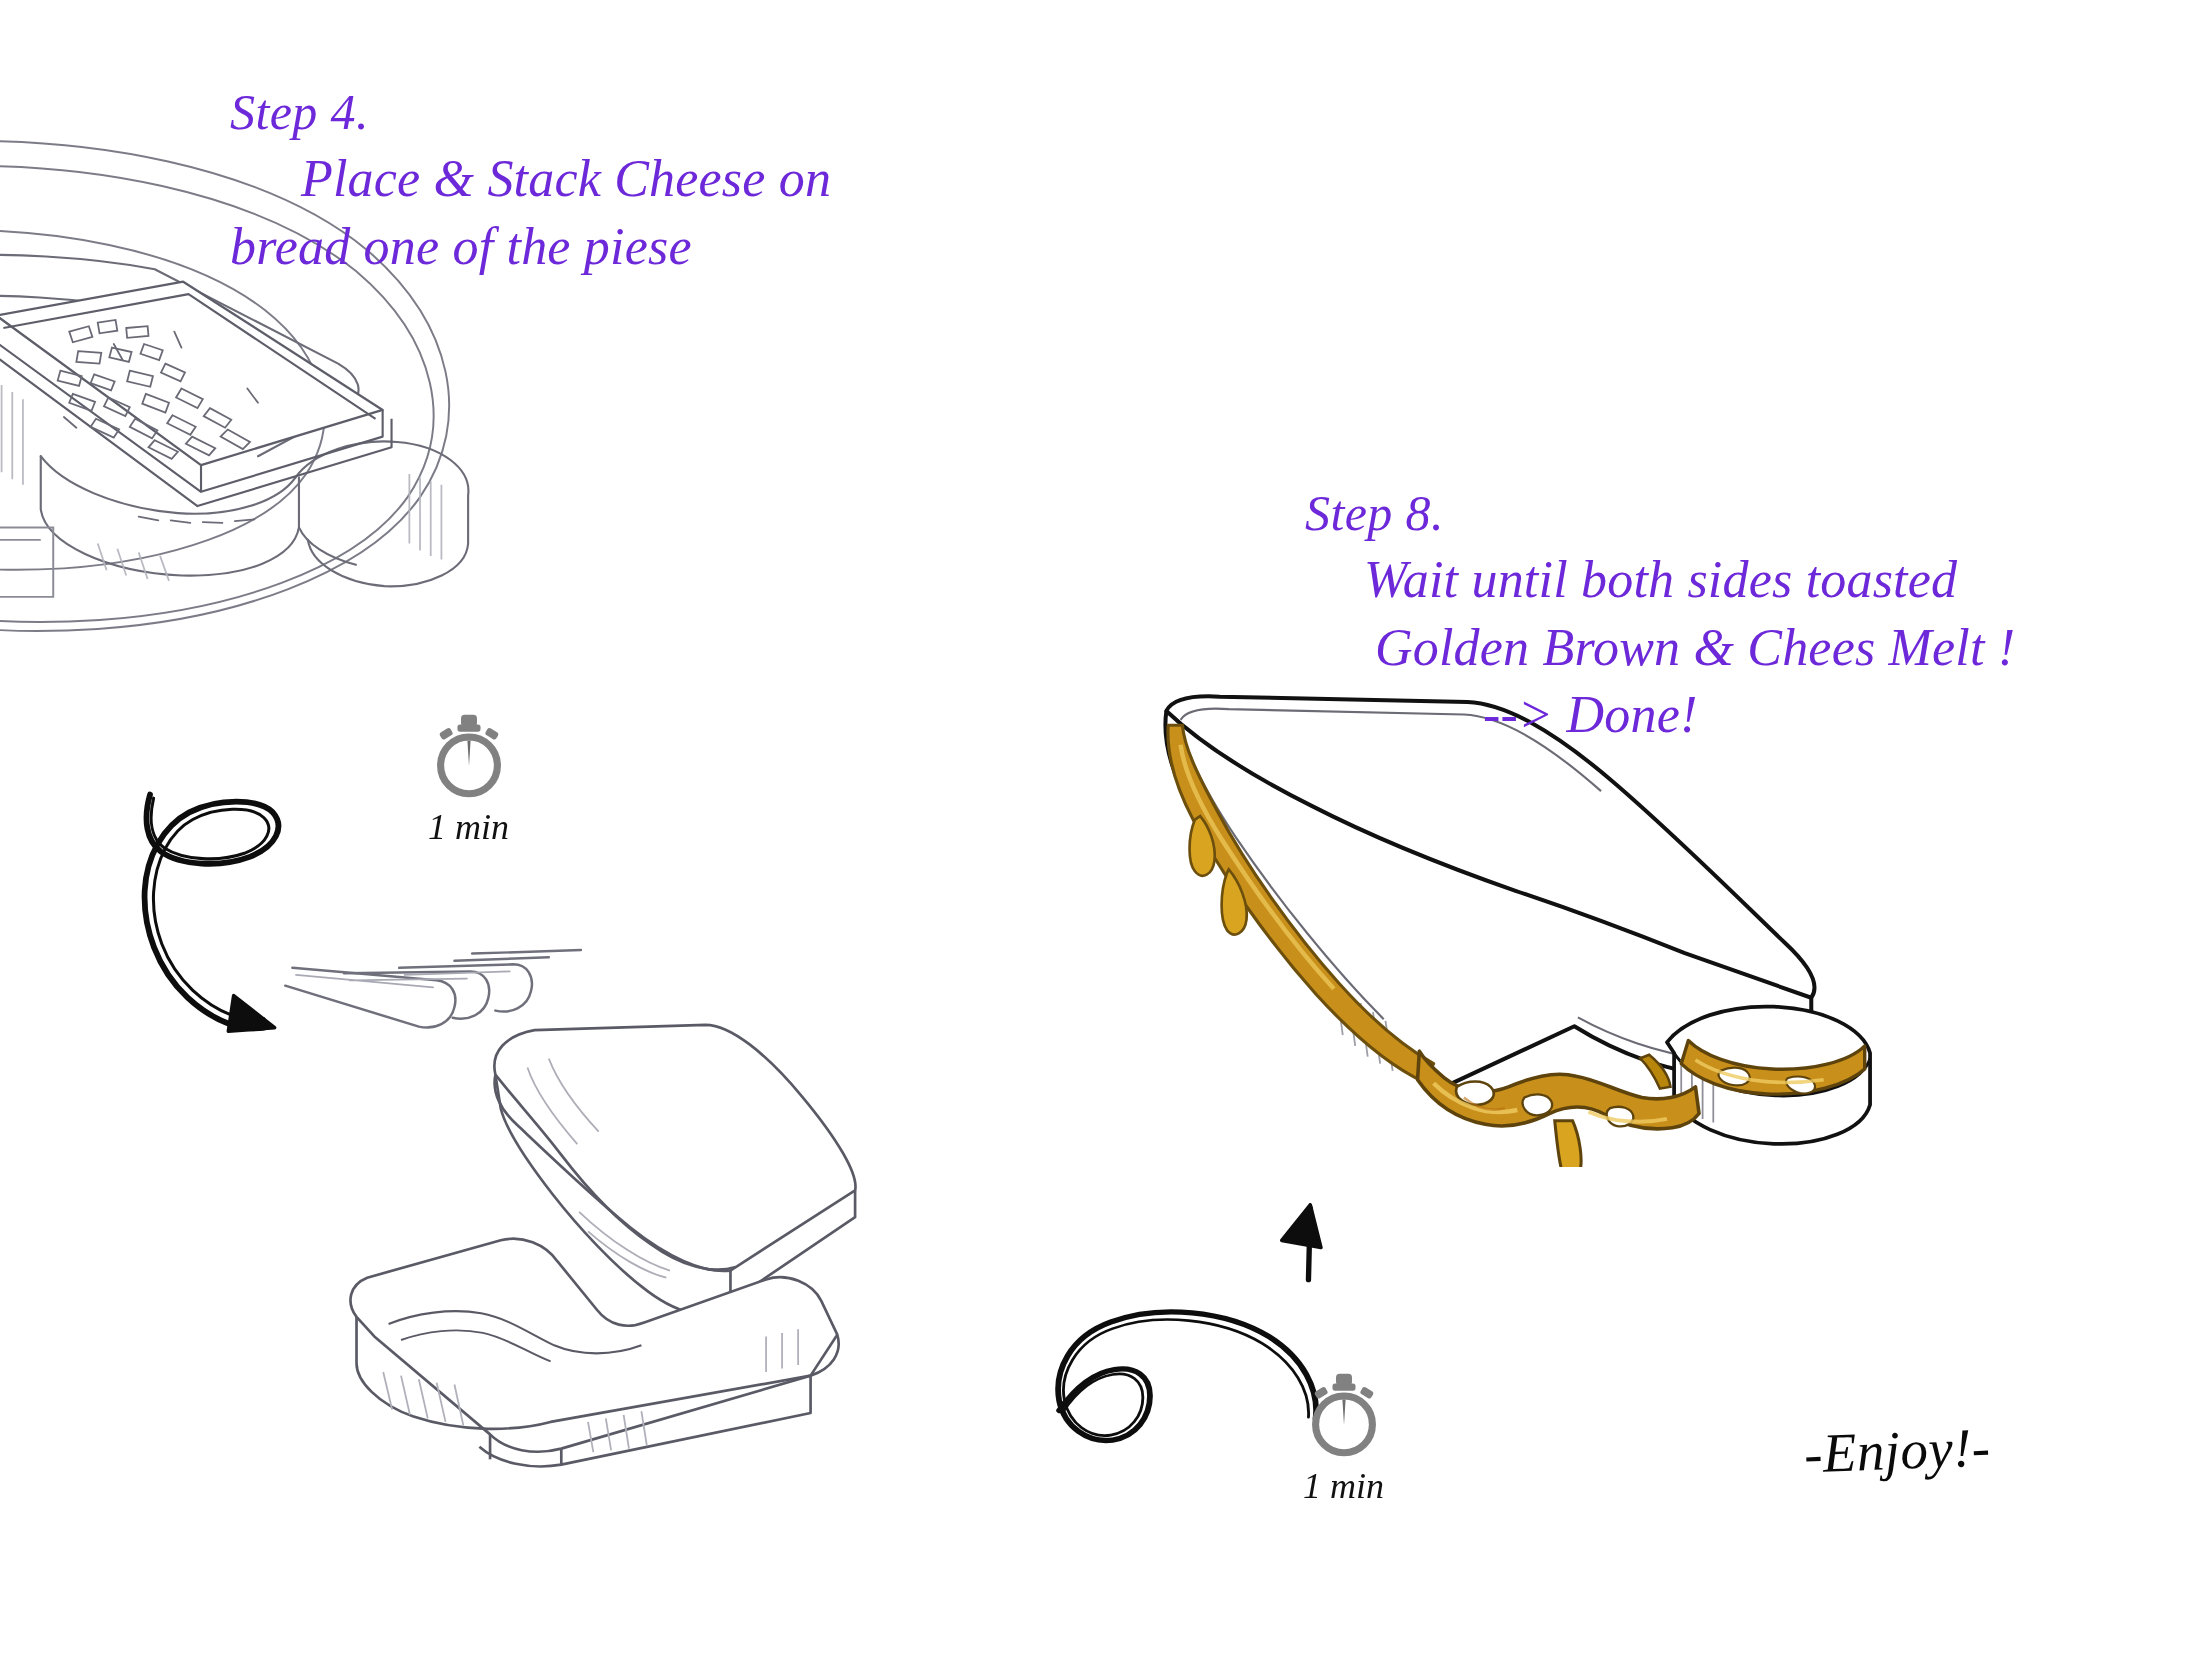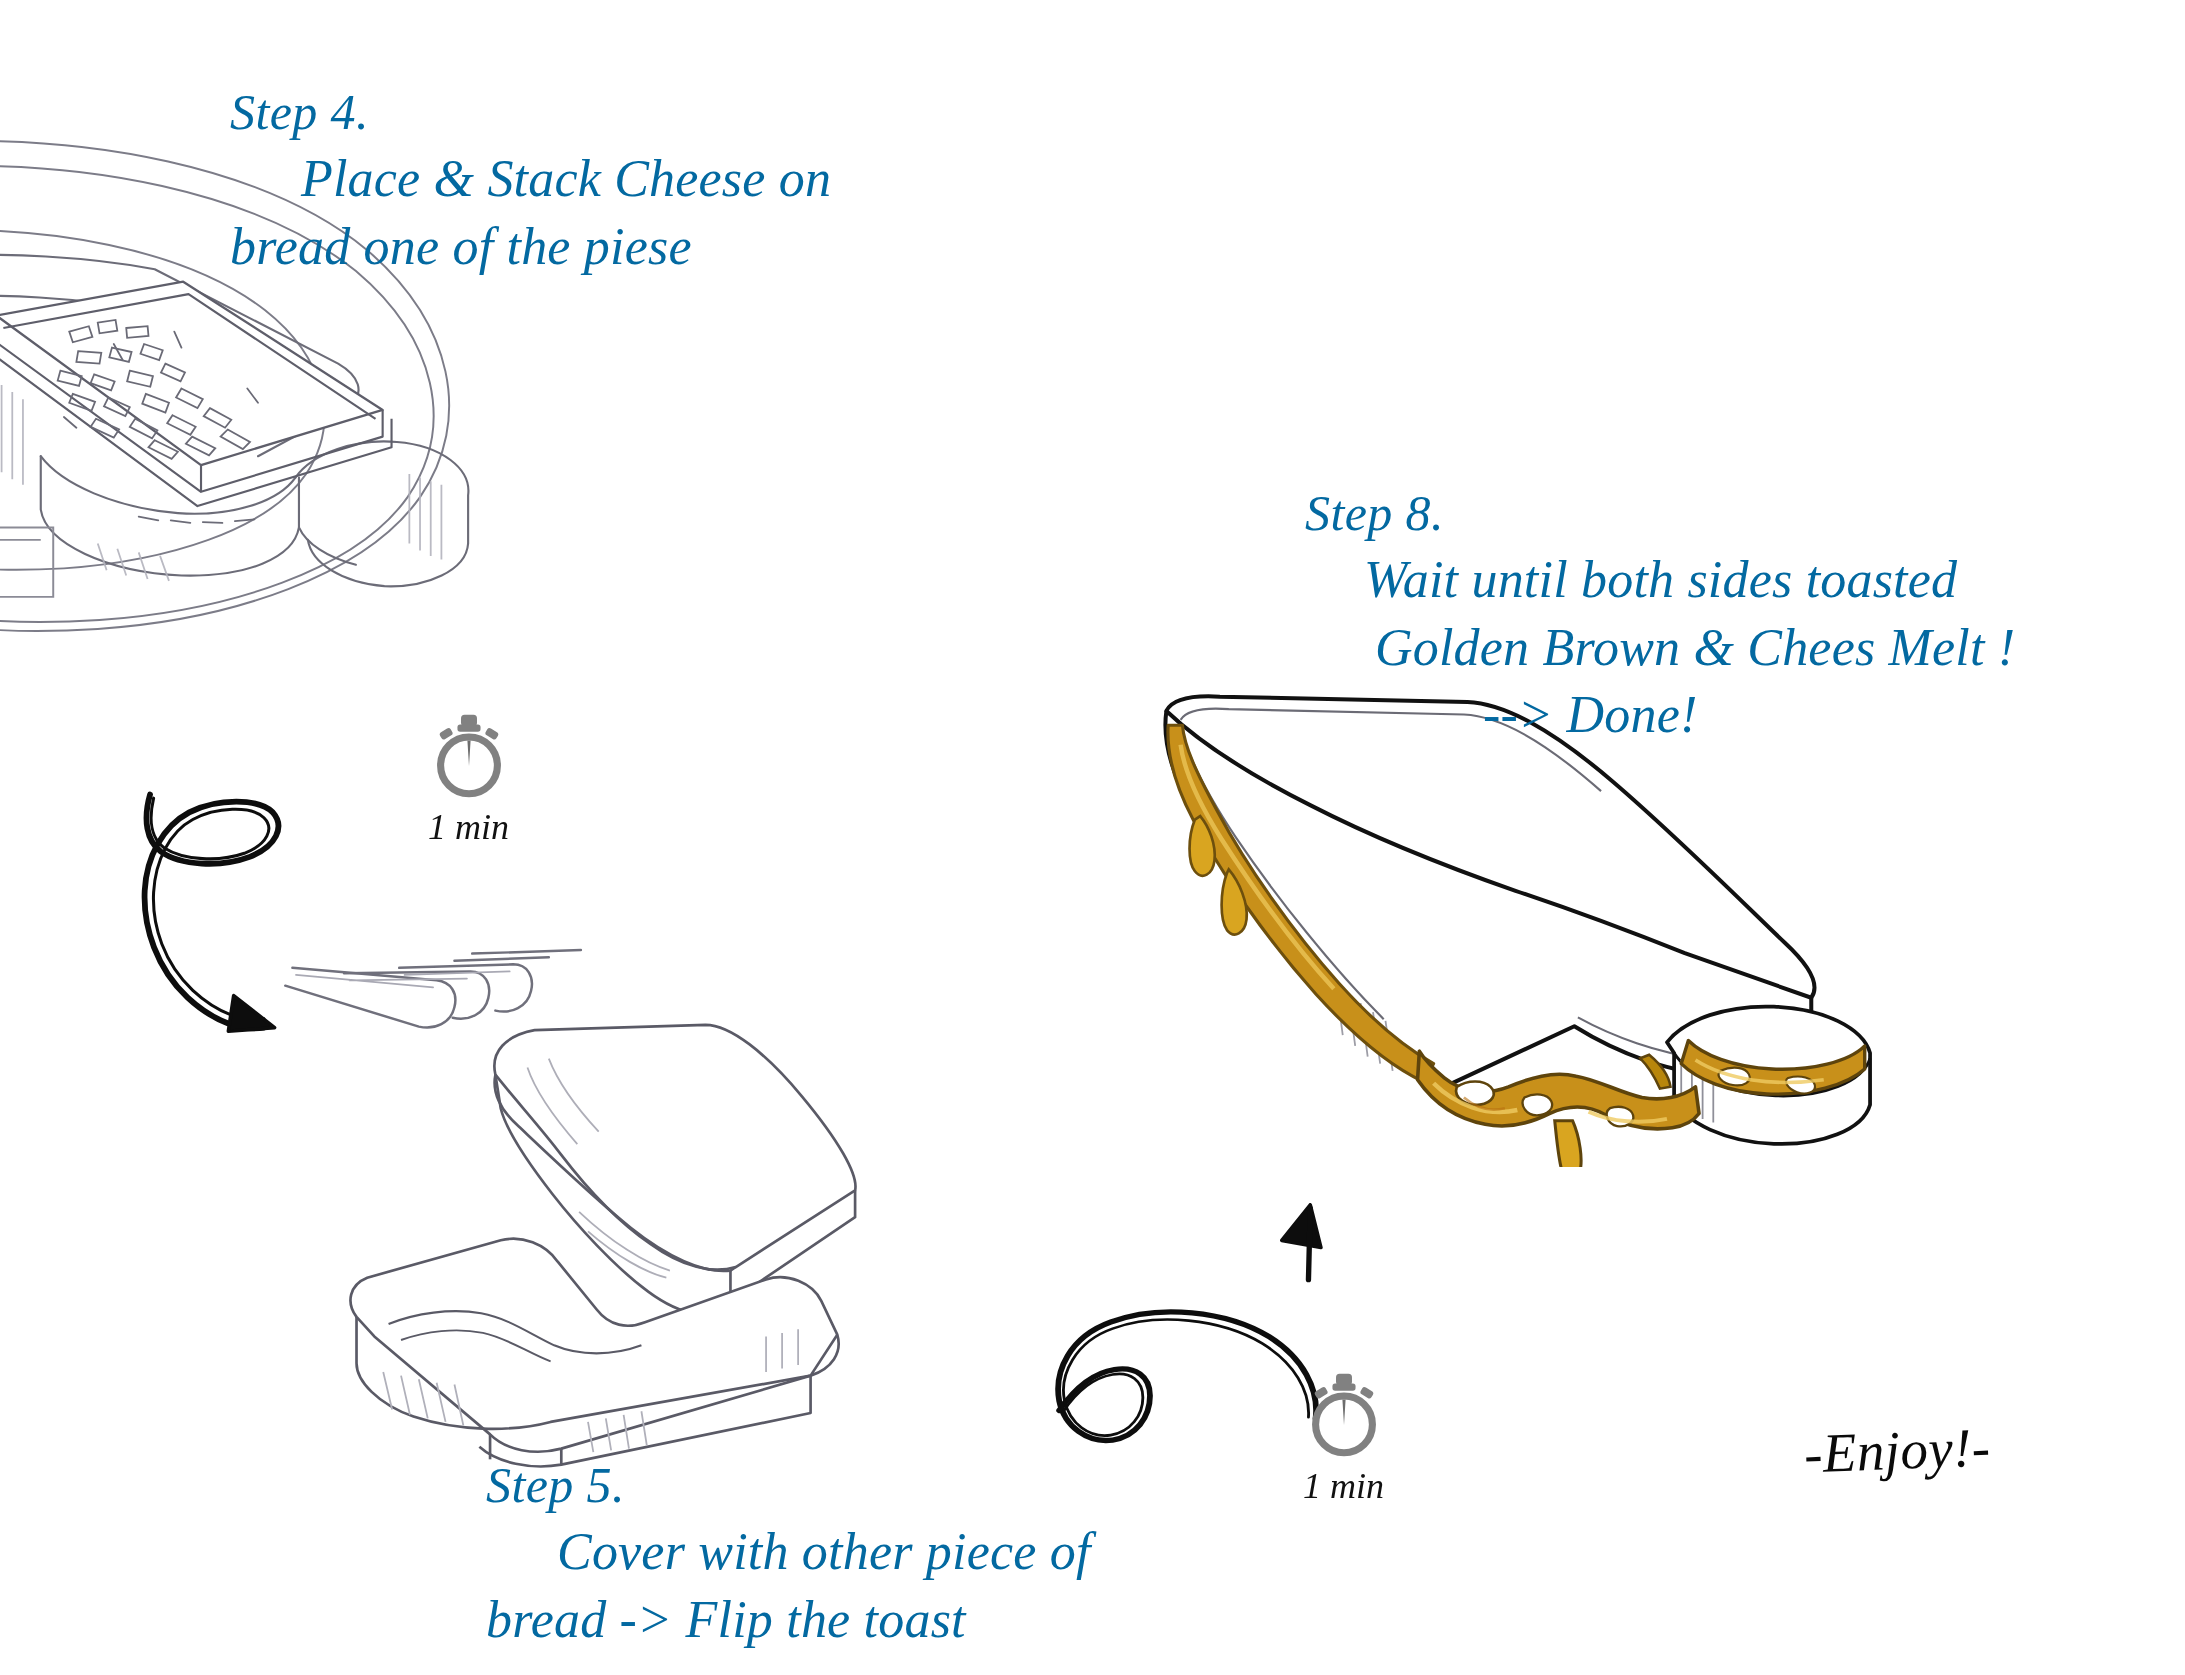--- a/index.html
+++ b/index.html
@@ -12,21 +12,21 @@
     width: 2186px;
     height: 1675px;
     background: #ffffff;
     overflow: hidden;
     font-family: "Liberation Serif", "DejaVu Serif", serif;
   }
 
   
   .step-block {
     position: absolute;
-    color: #0369a1;
+    color: #6d28d9;
     font-style: italic;
     white-space: nowrap;
     line-height: 1.30;
   }
   .step-head {
     font-size: 50px;
     font-style: italic;
     letter-spacing: 0.4px;
     display: block;
   }
@@ -337,22 +337,17 @@
     <span class="step-body">bread  one of the piese</span>
   </div>
 
   <div class="step-block" id="step6-block">
     <span class="step-head">Step 8.</span>
     <span class="step-body indent-2">Wait until  both sides toasted</span>
     <span class="step-body indent-4">Golden Brown &amp; Chees Melt !</span>
     <span class="step-body indent-5">--&gt; Done!</span>
   </div>
 
-  <div class="step-block" id="step5-block">
-    <span class="step-head">Step 5.</span>
-    <span class="step-body indent-1">Cover with other piece of</span>
-    <span class="step-body">bread -&gt; Flip the toast</span>
-  </div>
 
   <div id="enjoy-text">-Enjoy!-</div>
 
 </div>
 
 
 </body></html>

